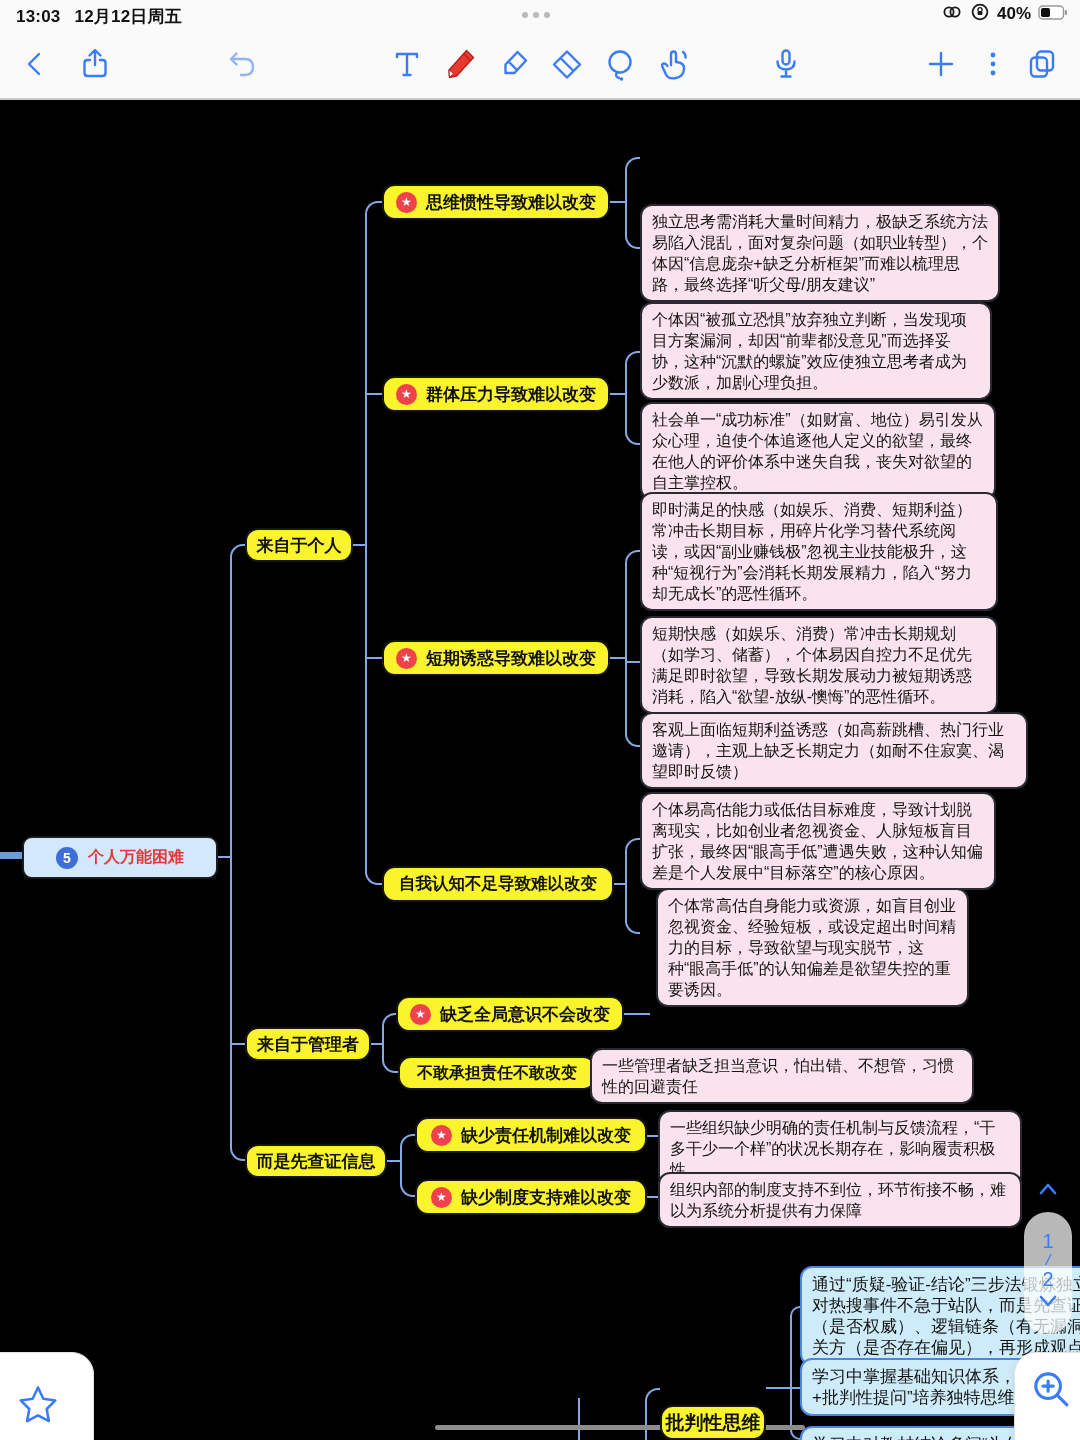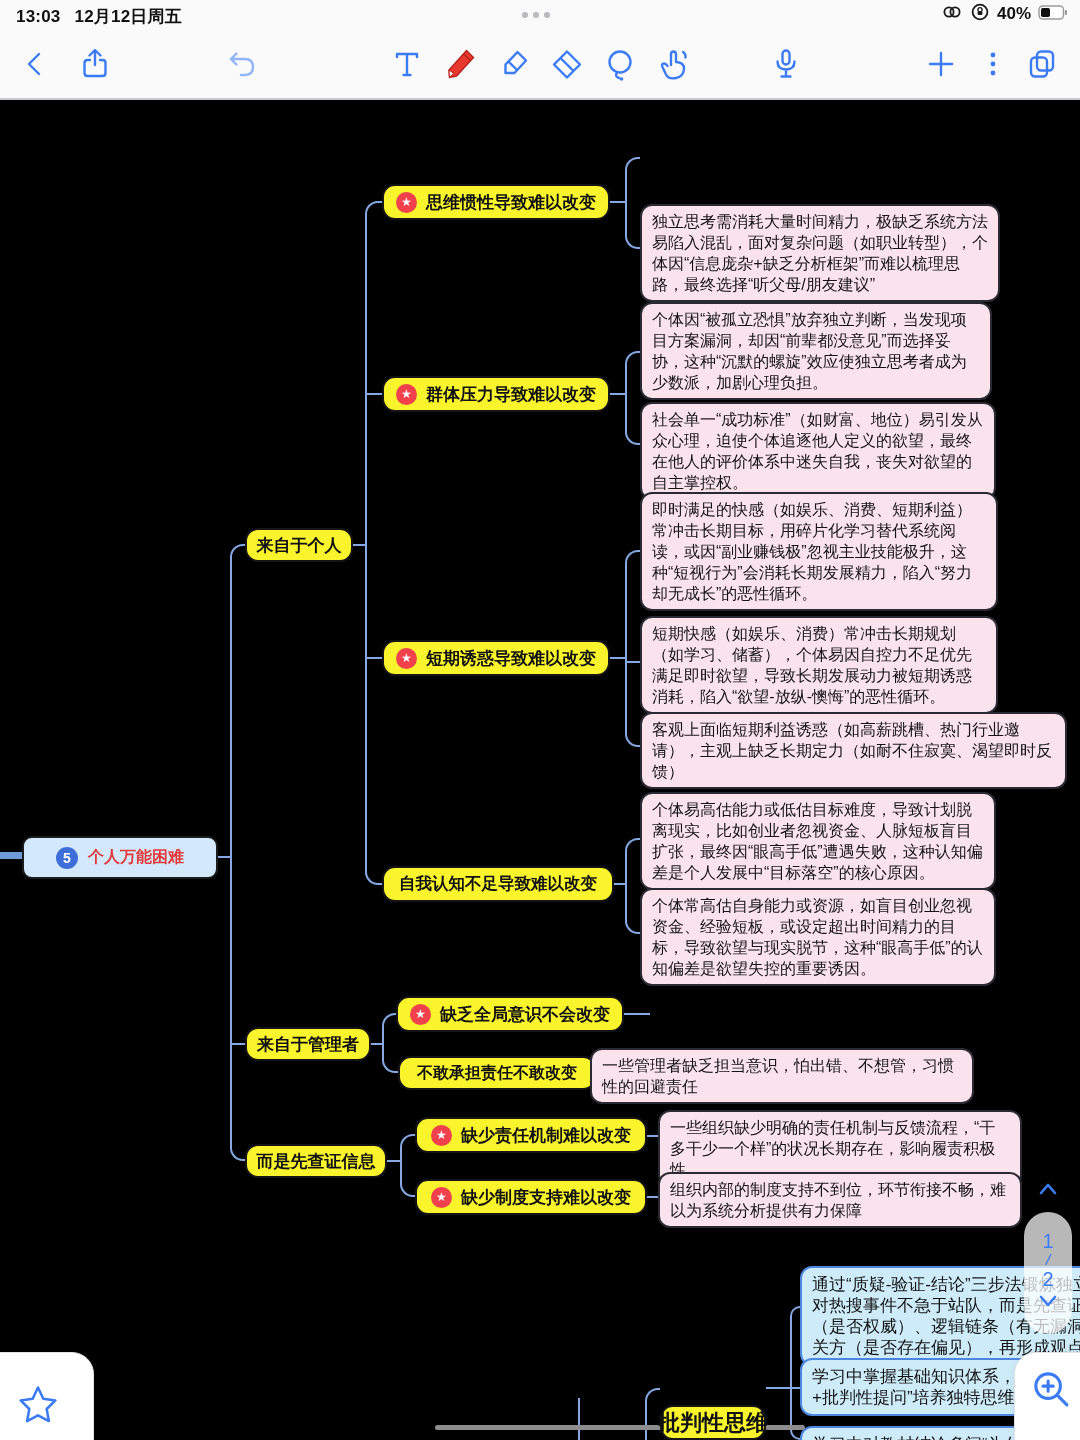--- a/index.html
+++ b/index.html
@@ -247,38 +247,38 @@
   <div class="ynode" style="left:415px;top:1179px;width:232px;height:36px;font-size:17px">
     <span class="star">★</span>
     <span>缺少制度支持难以改变</span>
   </div>
 
   <div class="pnote" style="left:640px;top:204px;width:360px">独立思考需消耗大量时间精力，极缺乏系统方法易陷入混乱，面对复杂问题（如职业转型），个体因“信息庞杂+缺乏分析框架”而难以梳理思路，最终选择“听父母/朋友建议”</div>
   <div class="pnote" style="left:640px;top:302px;width:352px">个体因“被孤立恐惧”放弃独立判断，当发现项目方案漏洞，却因“前辈都没意见”而选择妥协，这种“沉默的螺旋”效应使独立思考者成为少数派，加剧心理负担。</div>
   <div class="pnote" style="left:640px;top:402px;width:356px">社会单一“成功标准”（如财富、地位）易引发从众心理，迫使个体追逐他人定义的欲望，最终在他人的评价体系中迷失自我，丧失对欲望的自主掌控权。</div>
   <div class="pnote" style="left:640px;top:492px;width:358px">即时满足的快感（如娱乐、消费、短期利益）常冲击长期目标，用碎片化学习替代系统阅读，或因“副业赚钱极”忽视主业技能极升，这种“短视行为”会消耗长期发展精力，陷入“努力却无成长”的恶性循环。</div>
   <div class="pnote" style="left:640px;top:616px;width:358px">短期快感（如娱乐、消费）常冲击长期规划（如学习、储蓄），个体易因自控力不足优先满足即时欲望，导致长期发展动力被短期诱惑消耗，陷入“欲望-放纵-懊悔”的恶性循环。</div>
-  <div class="pnote" style="left:640px;top:712px;width:427px">客观上面临短期利益诱惑（如高薪跳槽、热门行业邀请），主观上缺乏长期定力（如耐不住寂寞、渴望即时反馈）</div>
+  <div class="pnote" style="left:640px;top:712px;width:388px">客观上面临短期利益诱惑（如高薪跳槽、热门行业邀请），主观上缺乏长期定力（如耐不住寂寞、渴望即时反馈）</div>
   <div class="pnote" style="left:640px;top:792px;width:356px">个体易高估能力或低估目标难度，导致计划脱离现实，比如创业者忽视资金、人脉短板盲目扩张，最终因“眼高手低”遭遇失败，这种认知偏差是个人发展中“目标落空”的核心原因。</div>
-  <div class="pnote" style="left:640px;top:888px;width:356px">个体常高估自身能力或资源，如盲目创业忽视资金、经验短板，或设定超出时间精力的目标，导致欲望与现实脱节，这种“眼高手低”的认知偏差是欲望失控的重要诱因。</div>
+  <div class="pnote" style="left:656px;top:888px;width:313px">个体常高估自身能力或资源，如盲目创业忽视资金、经验短板，或设定超出时间精力的目标，导致欲望与现实脱节，这种“眼高手低”的认知偏差是欲望失控的重要诱因。</div>
   <div class="pnote" style="left:590px;top:1048px;width:384px">一些管理者缺乏担当意识，怕出错、不想管，习惯性的回避责任</div>
   <div class="pnote" style="left:658px;top:1110px;width:364px">一些组织缺少明确的责任机制与反馈流程，“干多干少一个样”的状况长期存在，影响履责积极性</div>
   <div class="pnote" style="left:658px;top:1172px;width:364px">组织内部的制度支持不到位，环节衔接不畅，难以为系统分析提供有力保障</div>
 
   <div class="vline" style="left:578px;top:1398px;height:42px"></div>
   <div class="corner ctl" style="left:645px;top:1388px;width:15px;height:52px"></div>
   <div class="hline" style="left:766px;top:1387px;width:24px"></div>
   <div class="corner ctl" style="left:790px;top:1306px;width:10px;height:16px"></div>
   <div class="vline" style="left:790px;top:1322px;height:102px"></div>
   <div class="hline" style="left:790px;top:1387px;width:10px"></div>
   <div class="corner cbl" style="left:790px;top:1424px;width:10px;height:16px"></div>
 
   <div class="graystroke"></div>
 
-  <div class="ynode" style="left:660px;top:1405px;width:106px;height:35px;font-size:22px">
+  <div class="ynode" style="left:660px;top:1405px;width:106px;height:35px;font-size:19px">
     <span>批判性思维</span>
   </div>
 
   <div class="bnote" style="left:800px;top:1266px;width:372px">通过“质疑-验证-结论”三步法锻炼独立判
 对热搜事件不急于站队，而是先查证信息
 （是否权威）、逻辑链条（有无漏洞）、
 关方（是否存在偏见），再形成观点，</div>
   <div class="bnote" style="left:800px;top:1358px;width:372px">学习中掌握基础知识体系，同时通过“跨
 +批判性提问”培养独特思维。</div>
   <div class="bnote" style="left:800px;top:1426px;width:372px;height:50px">学习中对教材结论多问“为什么</div>

